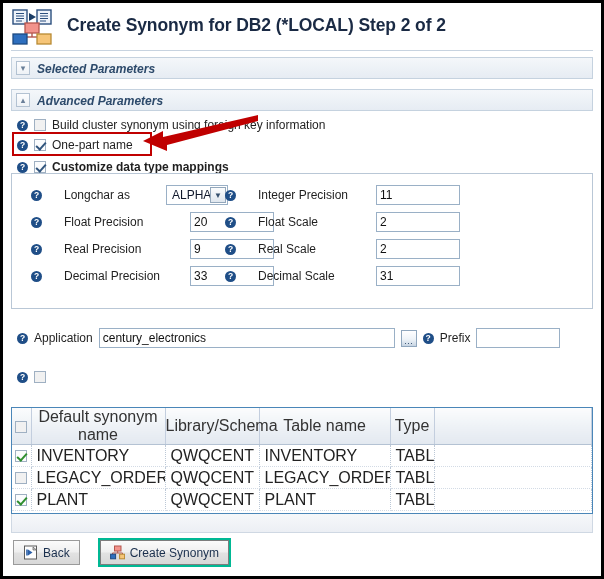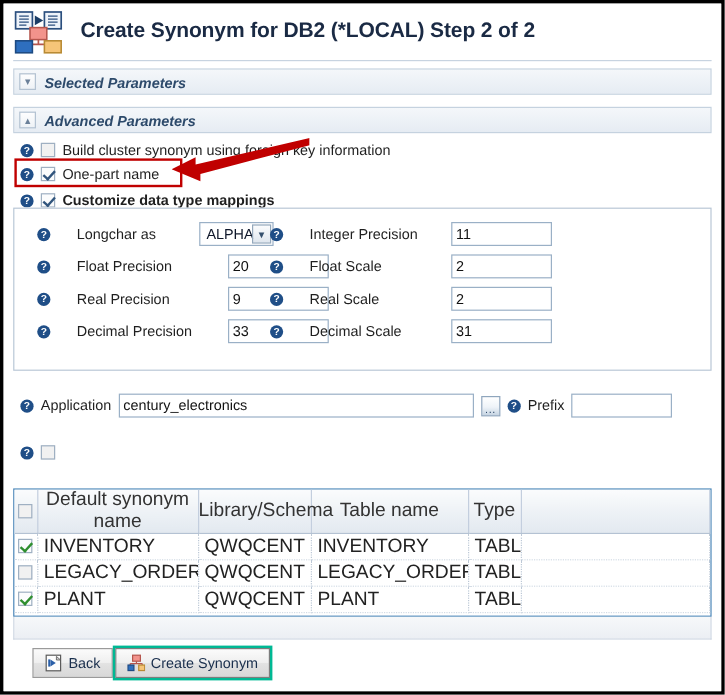--- a/index.html
+++ b/index.html
@@ -163,21 +163,21 @@
   }
   table.grid td.ck,table.grid th.ck{text-align:center;padding:0;}
   .tbl-footer{
     position:absolute;left:8px;top:511px;width:582px;height:19px;
     background:linear-gradient(to bottom,#f6f8fa,#eceff4);
     border-left:1px solid #cfd8e3;border-right:1px solid #cfd8e3;
     border-bottom:1px solid #cfd8e3;box-sizing:border-box;
   }
 
   
-  .btnbar{position:absolute;left:10px;top:537px;display:flex;align-items:center;gap:2px;margin-left:14px;}
+  .btnbar{position:absolute;left:10px;top:537px;display:flex;align-items:center;gap:20px;}
   .btn{
     height:25px;box-sizing:border-box;
     background:linear-gradient(to bottom,#fbfbfb 0%,#efefef 48%,#e2e2e2 52%,#d8d8d8 100%);
     border:1px solid #9a9a9a;
     display:flex;align-items:center;gap:5px;padding:0 9px;
     font-size:12px;color:#1a2f4d;cursor:pointer;white-space:nowrap;
   }
   .btn.focus{outline:2px solid #00b894;outline-offset:0px;border-color:#7d7d7d;}
   .bicon{width:15px;height:15px;flex:none;}
 </style>

